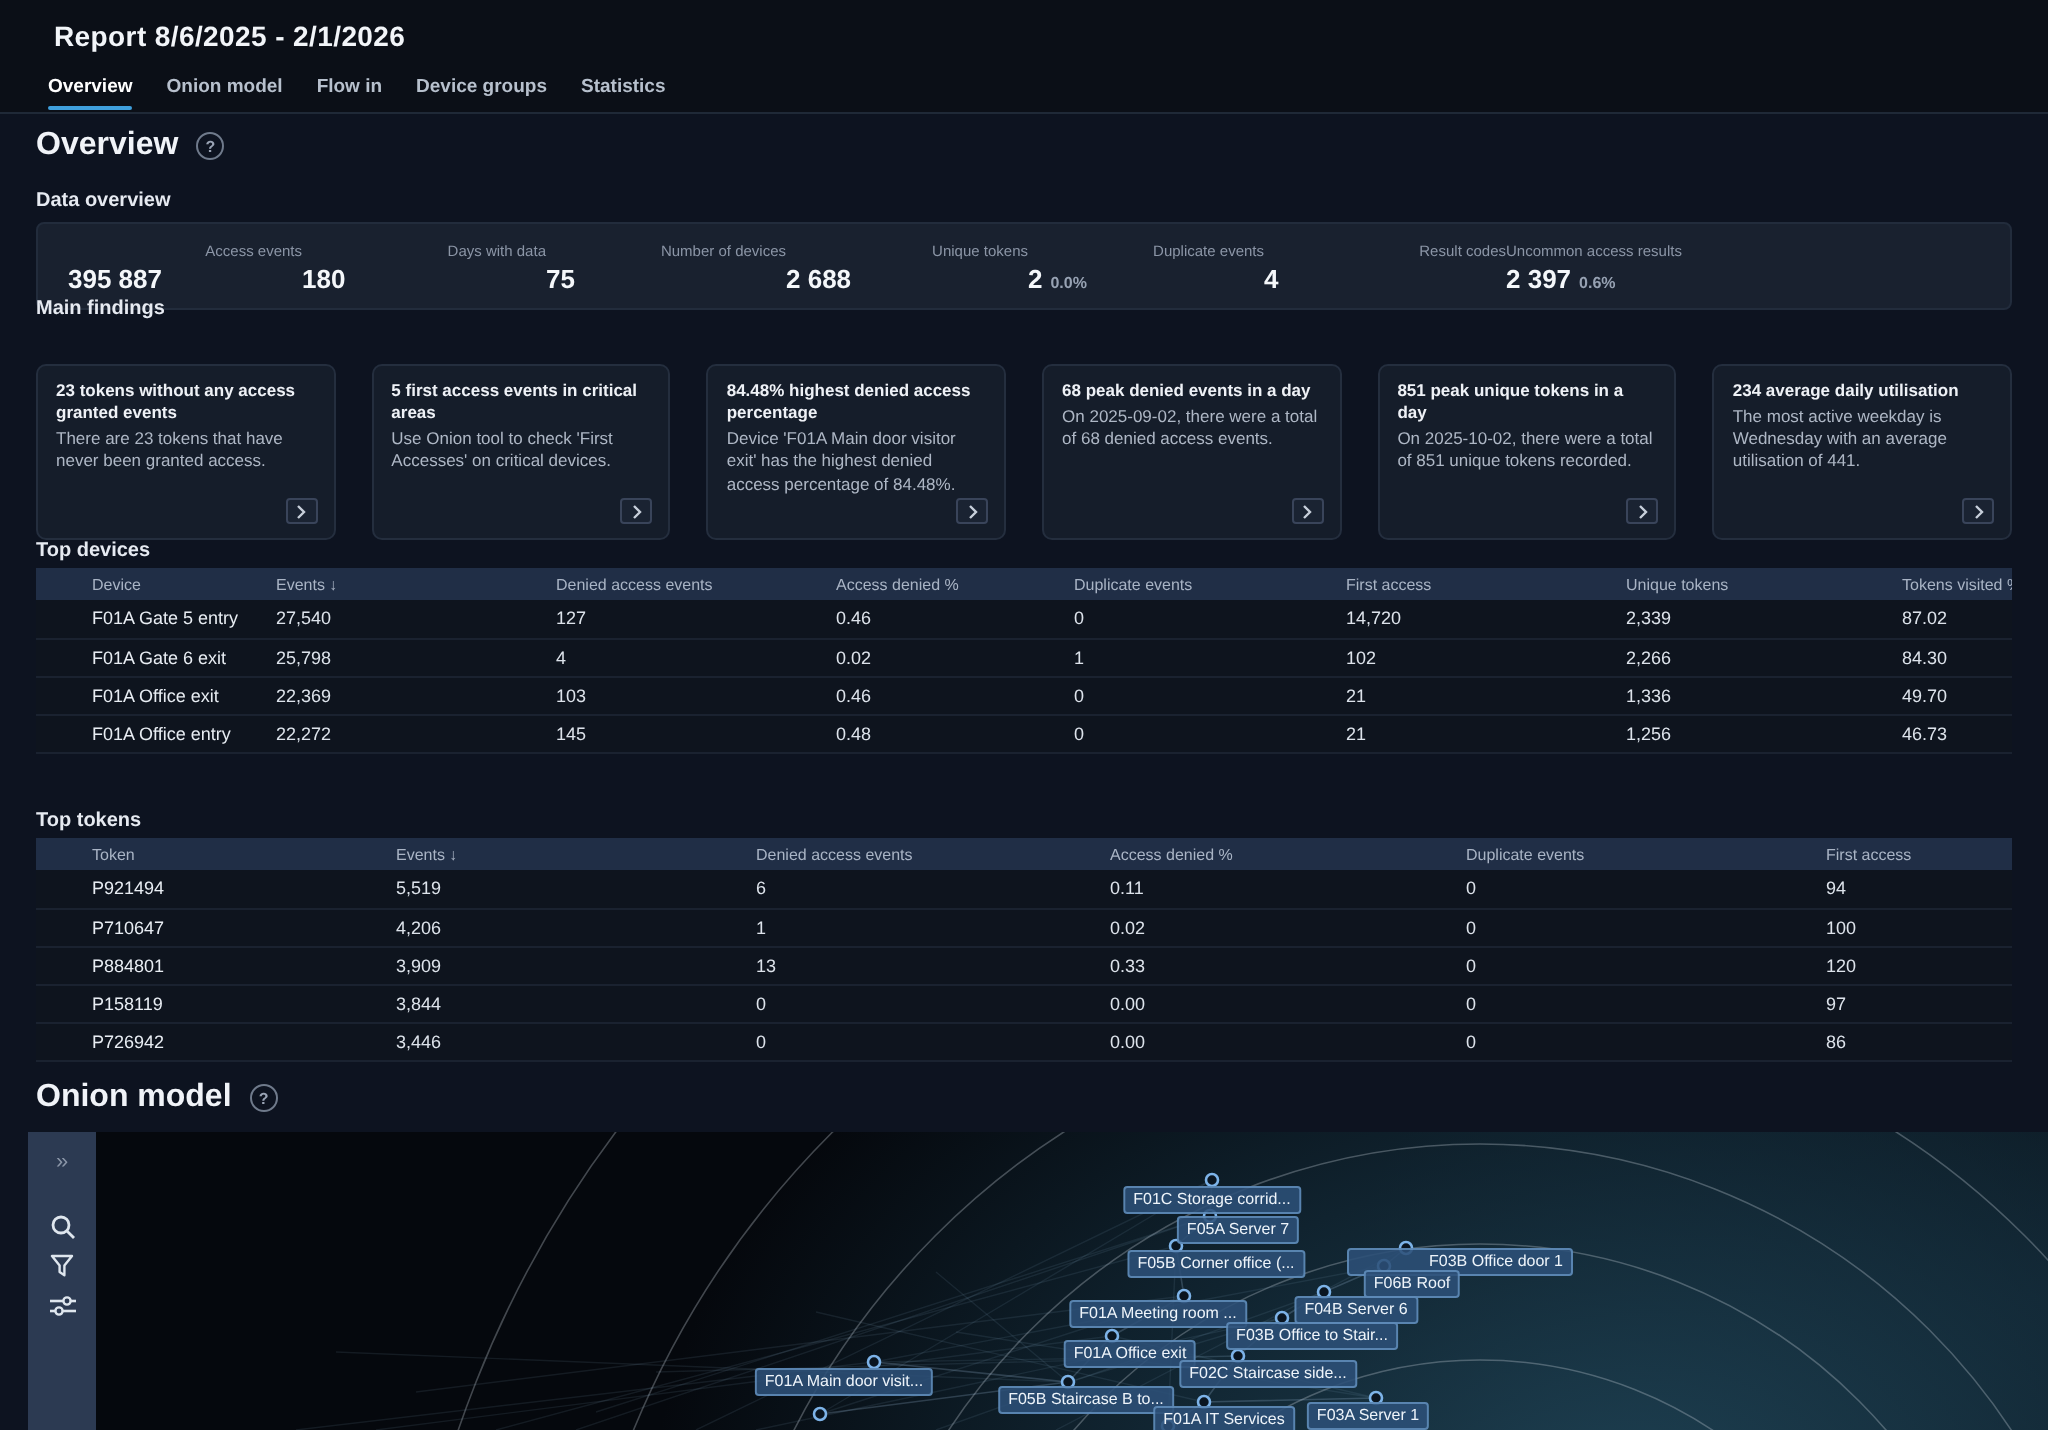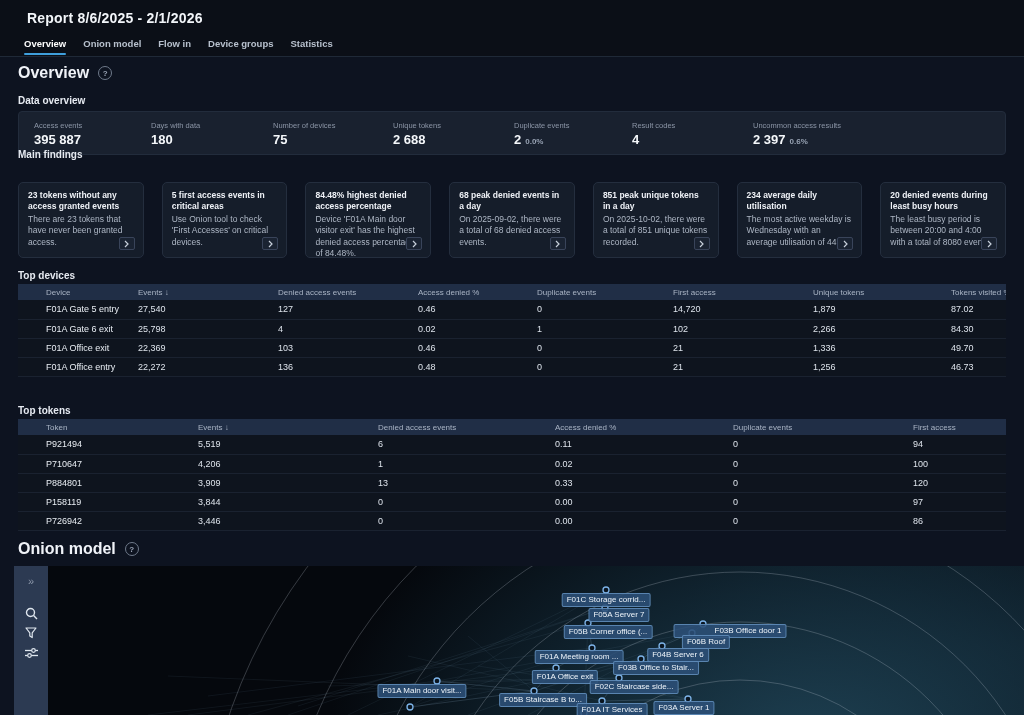--- a/index.html
+++ b/index.html
@@ -27,26 +27,26 @@
   }
   .mini-label { position:absolute; font-size:10px; font-weight:bold; color:#e6eaf1; }
 
   
   .stats-panel {
     position:absolute; left:18px; top:111px; width:988px; height:44px;
     background:#19212f; border:1px solid #222c3c; border-radius:4px;
     display:flex; align-items:center; padding-left:15px;
   }
   .stat { display:flex; flex-direction:column; justify-content:center; }
-  .stat .s-label { font-size:7.5px; color:#8b95a6; margin-bottom:3px; white-space:nowrap; }
+  .stat .s-label { font-size:7.5px; color:#8b95a6; margin-bottom:3px; white-space:nowrap;text-align:right; }
   .stat .s-value { font-size:13px; font-weight:bold; color:#f4f7fa; line-height:1; white-space:nowrap; }
   .stat .s-sub { font-size:8px; font-weight:bold; color:#97a2b3; margin-left:4px; }
 
   
-  .cards { position:absolute; left:18px; top:182px; width:988px; height:76px; display:flex; gap:18px; }
+  .cards { position:absolute; left:18px; top:182px; width:988px; height:88px; display:flex; gap:18px; }
   .card {
     flex:1 1 0; background:#151d2a; border:1px solid #242e3e; border-radius:5px;
     padding:7px 9px; position:relative; overflow:hidden;
   }
   .card .c-title { font-size:8.5px; font-weight:bold; color:#eef1f6; line-height:1.3; margin-bottom:2px; }
   .card .c-body { font-size:8.5px; color:#aeb7c5; line-height:1.32; }
   .card .c-arrow {
     position:absolute; right:8px; bottom:7px; width:16px; height:13px;
     border:1px solid #39445a; border-radius:2px; background:#1a2332;
     display:flex; align-items:center; justify-content:center; cursor:pointer;
@@ -185,29 +185,20 @@
     <div class="c-body">On 2025-10-02, there were a total of 851 unique tokens recorded.</div>
     <div class="c-arrow">
         <svg width="5" height="8" viewBox="0 0 5 8">
           <path d="M1 1 L4 4 L1 7" stroke="#c7cfda" stroke-width="1.2" fill="none"></path>
         </svg>
       </div>
   </div>
   <div class="card">
     <div class="c-title">234 average daily utilisation</div>
     <div class="c-body">The most active weekday is Wednesday with an average utilisation of 441.</div>
-    <div class="c-arrow">
-        <svg width="5" height="8" viewBox="0 0 5 8">
-          <path d="M1 1 L4 4 L1 7" stroke="#c7cfda" stroke-width="1.2" fill="none"></path>
-        </svg>
-      </div>
-  </div>
-  <div class="card">
-    <div class="c-title">20 denied events during least busy hours</div>
-    <div class="c-body">The least busy period is between 20:00 and 4:00 with a total of 8080 events.</div>
     <div class="c-arrow">
         <svg width="5" height="8" viewBox="0 0 5 8">
           <path d="M1 1 L4 4 L1 7" stroke="#c7cfda" stroke-width="1.2" fill="none"></path>
         </svg>
       </div>
   </div>
 </div>
 
 <div class="mini-label" style="left:18px; top:270px;">Top devices</div>
 
@@ -235,21 +226,21 @@
     </tr>
   </thead>
   <tbody>
     <tr>
       <td>F01A Gate 5 entry</td>
         <td>27,540</td>
         <td>127</td>
         <td>0.46</td>
         <td>0</td>
         <td>14,720</td>
-        <td>1,879</td>
+        <td>2,339</td>
         <td>87.02</td>
     </tr>
     <tr>
       <td>F01A Gate 6 exit</td>
         <td>25,798</td>
         <td>4</td>
         <td>0.02</td>
         <td>1</td>
         <td>102</td>
         <td>2,266</td>
@@ -261,21 +252,21 @@
         <td>103</td>
         <td>0.46</td>
         <td>0</td>
         <td>21</td>
         <td>1,336</td>
         <td>49.70</td>
     </tr>
     <tr>
       <td>F01A Office entry</td>
         <td>22,272</td>
-        <td>136</td>
+        <td>145</td>
         <td>0.48</td>
         <td>0</td>
         <td>21</td>
         <td>1,256</td>
         <td>46.73</td>
     </tr>
   </tbody>
 </table>
 
 <div class="mini-label" style="left:18px; top:405px;">Top tokens</div>

